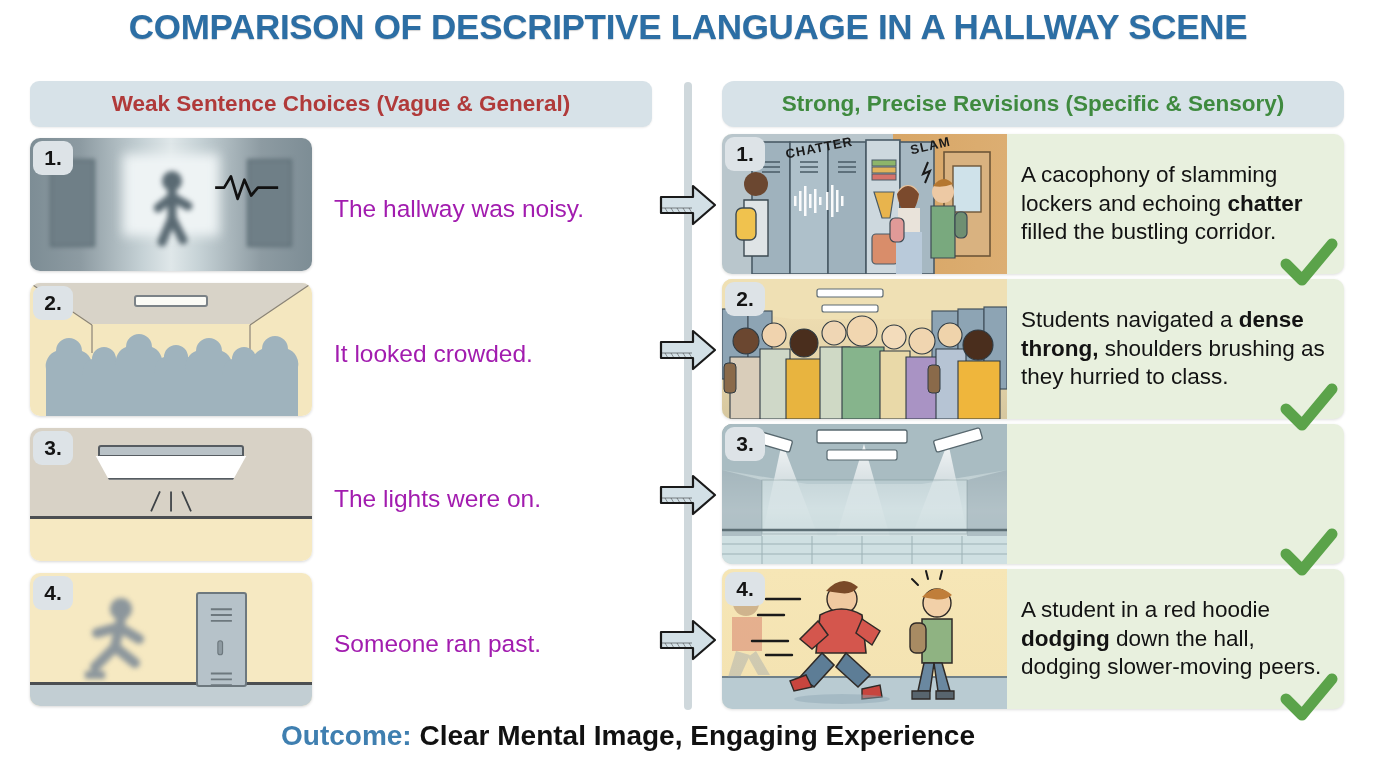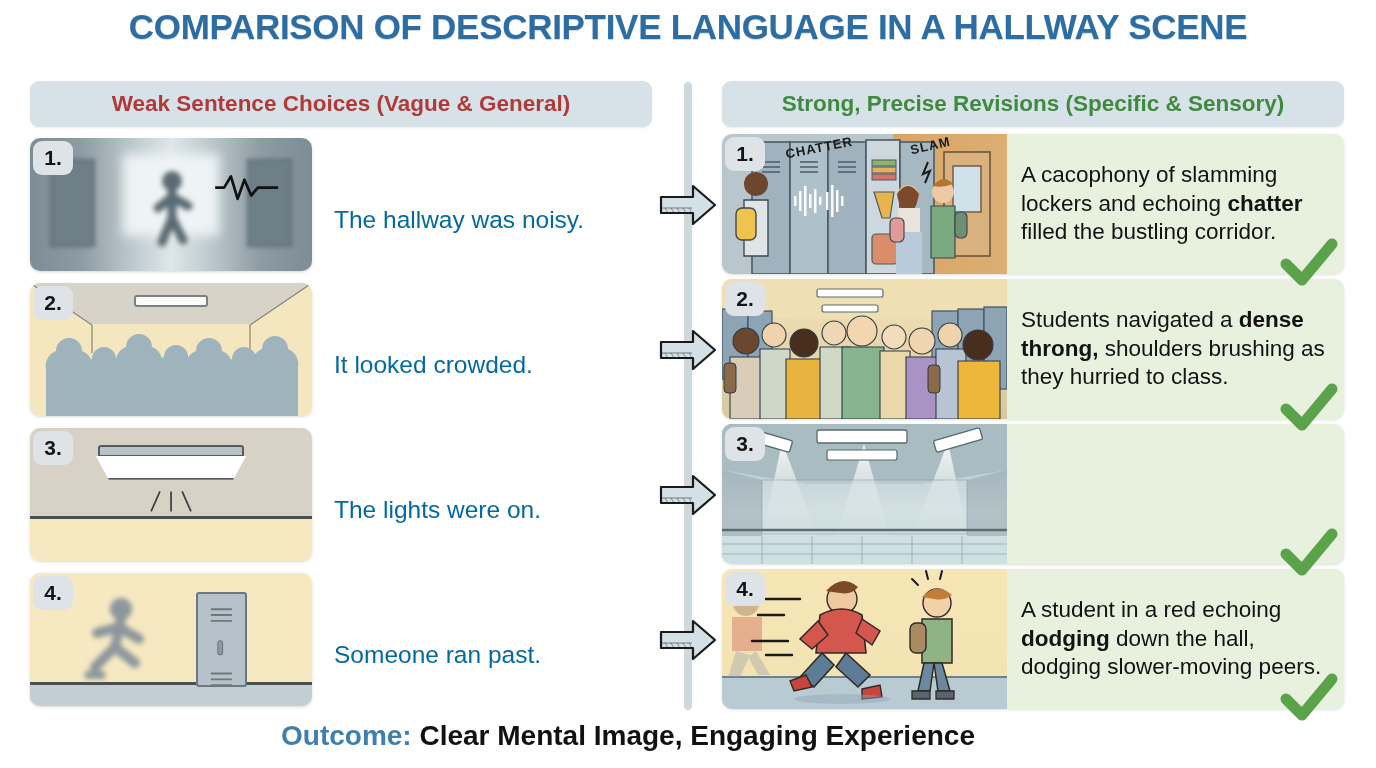--- a/index.html
+++ b/index.html
@@ -39,21 +39,21 @@
     background: #d7e2e8;
     border-radius: 9px;
     display: flex;
     align-items: center;
     justify-content: center;
     font-size: 22.5px;
     font-weight: bold;
     box-shadow: 0 1px 2px rgba(0,0,0,0.08);
   }
   .col-header.weak  { left: 30px;  width: 622px; color: #b03a3a; }
-  .col-header.strong{ left: 722px; width: 622px; color: #3f8a3f; }
+  .col-header.strong{ left: 722px; width: 622px; color: #3f8a3f; border-radius: 12px; }
 
   
   .divider {
     position: absolute;
     left: 684px;
     top: 82px;
     width: 8px;
     height: 628px;
     background: #cfd8dc;
     border-radius: 4px;
@@ -76,27 +76,27 @@
     height: 133px;
     border-radius: 10px;
     overflow: hidden;
     box-shadow: 0 1px 3px rgba(0,0,0,0.16);
   }
 
   
   .weak-text {
     position: absolute;
     left: 334px;
-    top: 15px;
+    top: 4px;
     width: 320px;
     height: 133px;
     display: flex;
     align-items: center;
     font-size: 24.5px;
-    color: #0369a1;
+    color: #a21caf;
   }
 
   
   .arrow-cell {
     position: absolute;
     left: 650px;
     top: 0;
     width: 76px;
     height: 133px;
     display: flex;
@@ -541,21 +541,21 @@
           <g stroke="#1a1a1a" stroke-width="2" stroke-linecap="round">
             <path d="M206 10 L204 2"></path>
               <path d="M218 10 L220 2"></path>
               <path d="M196 16 L190 10"></path>
           </g>
           <ellipse cx="120" cy="130" rx="48" ry="5" fill="#8fa6b3" opacity="0.45"></ellipse>
         </svg>
         <div class="badge">4.</div>
       </div>
       <div class="strong-text">
-        <span><span>A student in a red echoing </span><b>dodging</b><span> down the hall, dodging slower-moving peers.</span></span>
+        <span><span>A student in a red hoodie </span><b>dodging</b><span> down the hall, dodging slower-moving peers.</span></span>
       </div>
       <svg class="check" viewBox="0 0 58 50">
         <path d="M6 26 L22 42 L52 6" stroke="#5ba34a" stroke-width="11" fill="none" stroke-linecap="round" stroke-linejoin="round"></path>
       </svg>
     </div>
   </div>
 
 </div>
 
 <div class="outcome">

